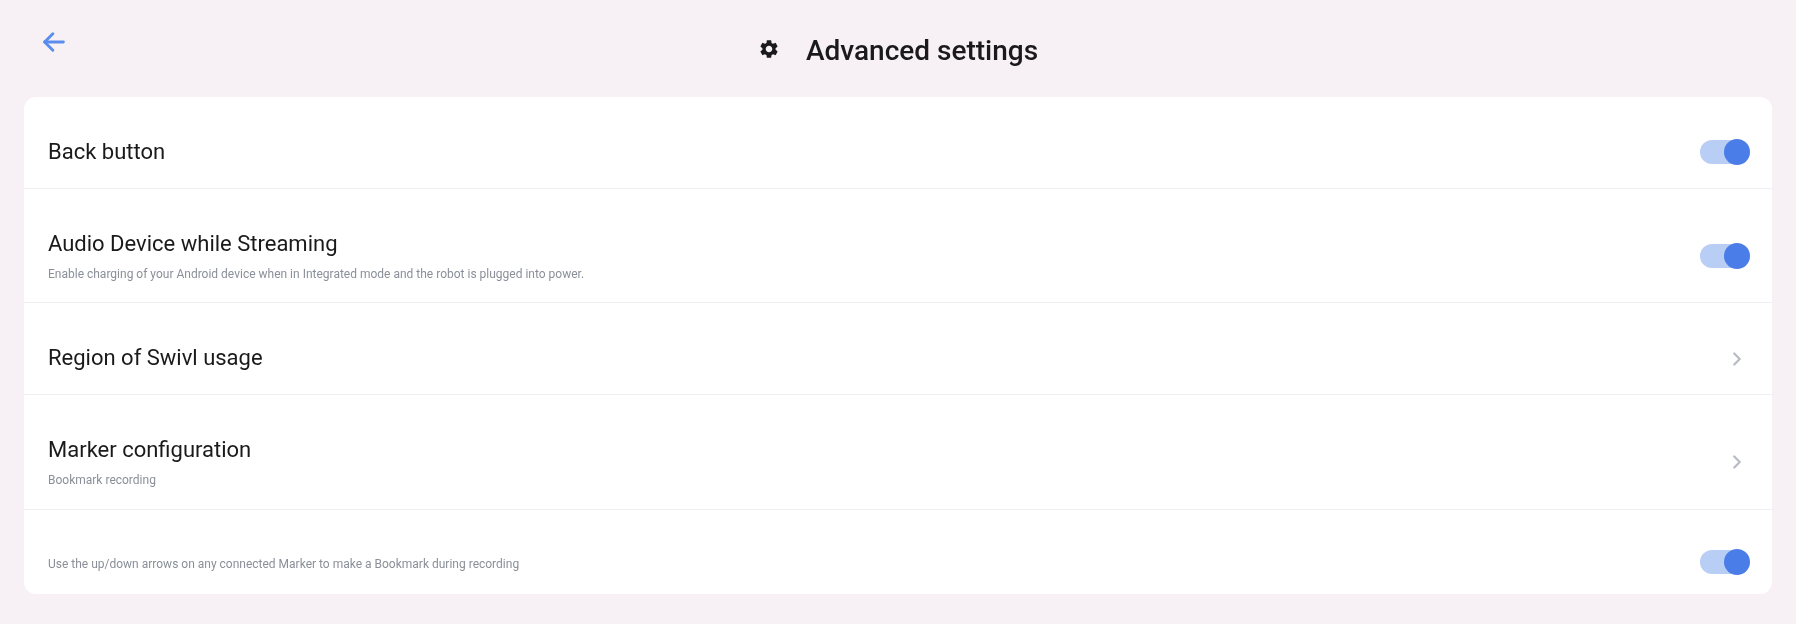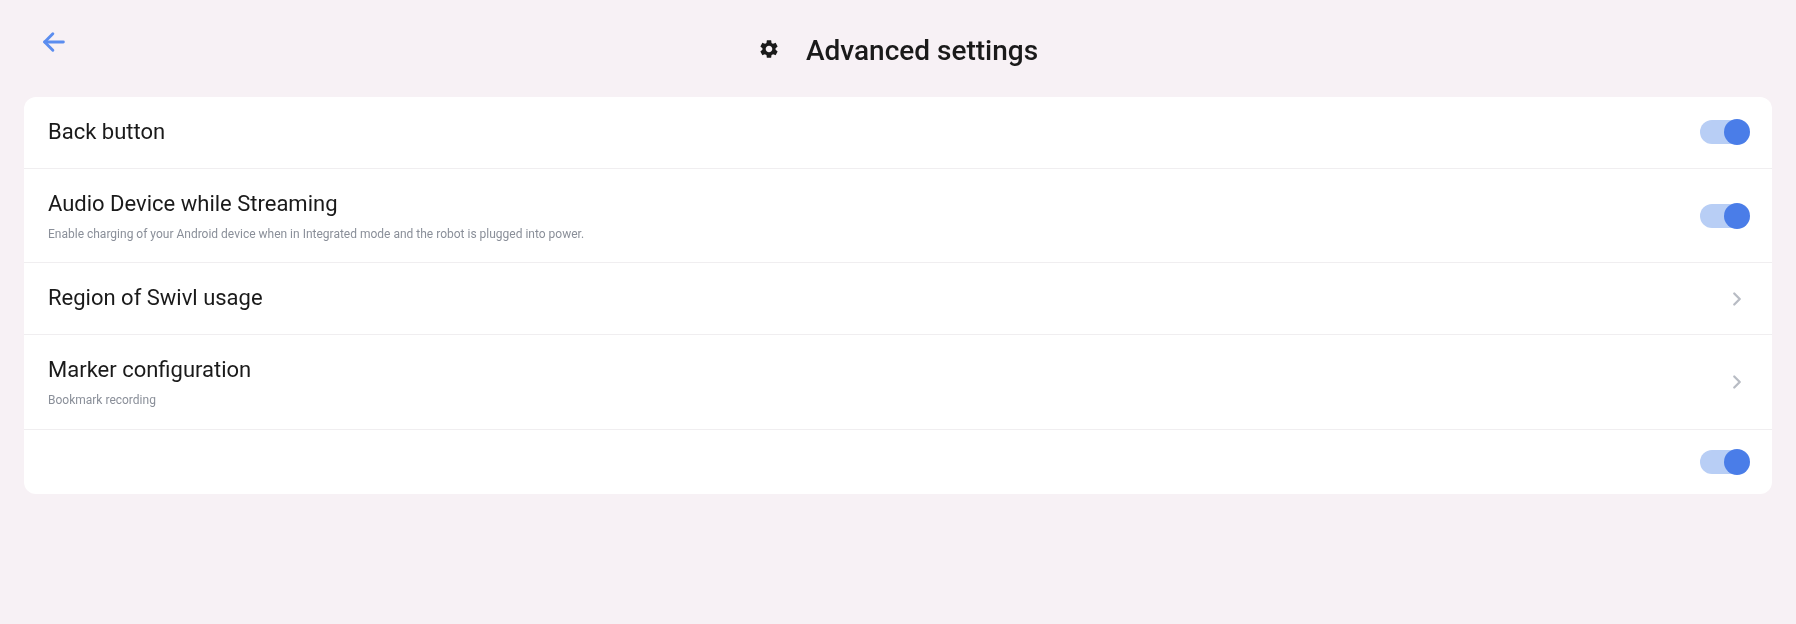--- a/index.html
+++ b/index.html
@@ -52,20 +52,21 @@
       border-radius: 12px;
       overflow: hidden;
     }
     .setting-row {
       display: flex;
       align-items: center;
       justify-content: space-between;
       padding: 20px 24px;
       border-bottom: 1px solid #f0eef0;
       cursor: pointer;
+      margin-top: 20px;
     }
     .setting-row:last-child {
       border-bottom: none;
     }
     .setting-text {
       flex: 1;
     }
     .setting-title {
       font-size: 22px;
       font-weight: 400;
@@ -160,19 +161,20 @@
     </div>
     <div class="chevron">
       <svg width="22" height="22" viewBox="0 0 24 24" fill="none" stroke="currentColor" stroke-width="2.5" stroke-linecap="round" stroke-linejoin="round">
         <polyline points="9 18 15 12 9 6"></polyline>
       </svg>
     </div>
   </div>
 
   <div class="setting-row">
     <div class="setting-text">
+      <div class="setting-subtitle">Use the up/down arrows on any connected Marker to make a Bookmark during recording</div>
     </div>
     <div class="toggle">
       <div class="toggle-thumb"></div>
     </div>
   </div>
 
 </div>
 
 </body></html>

